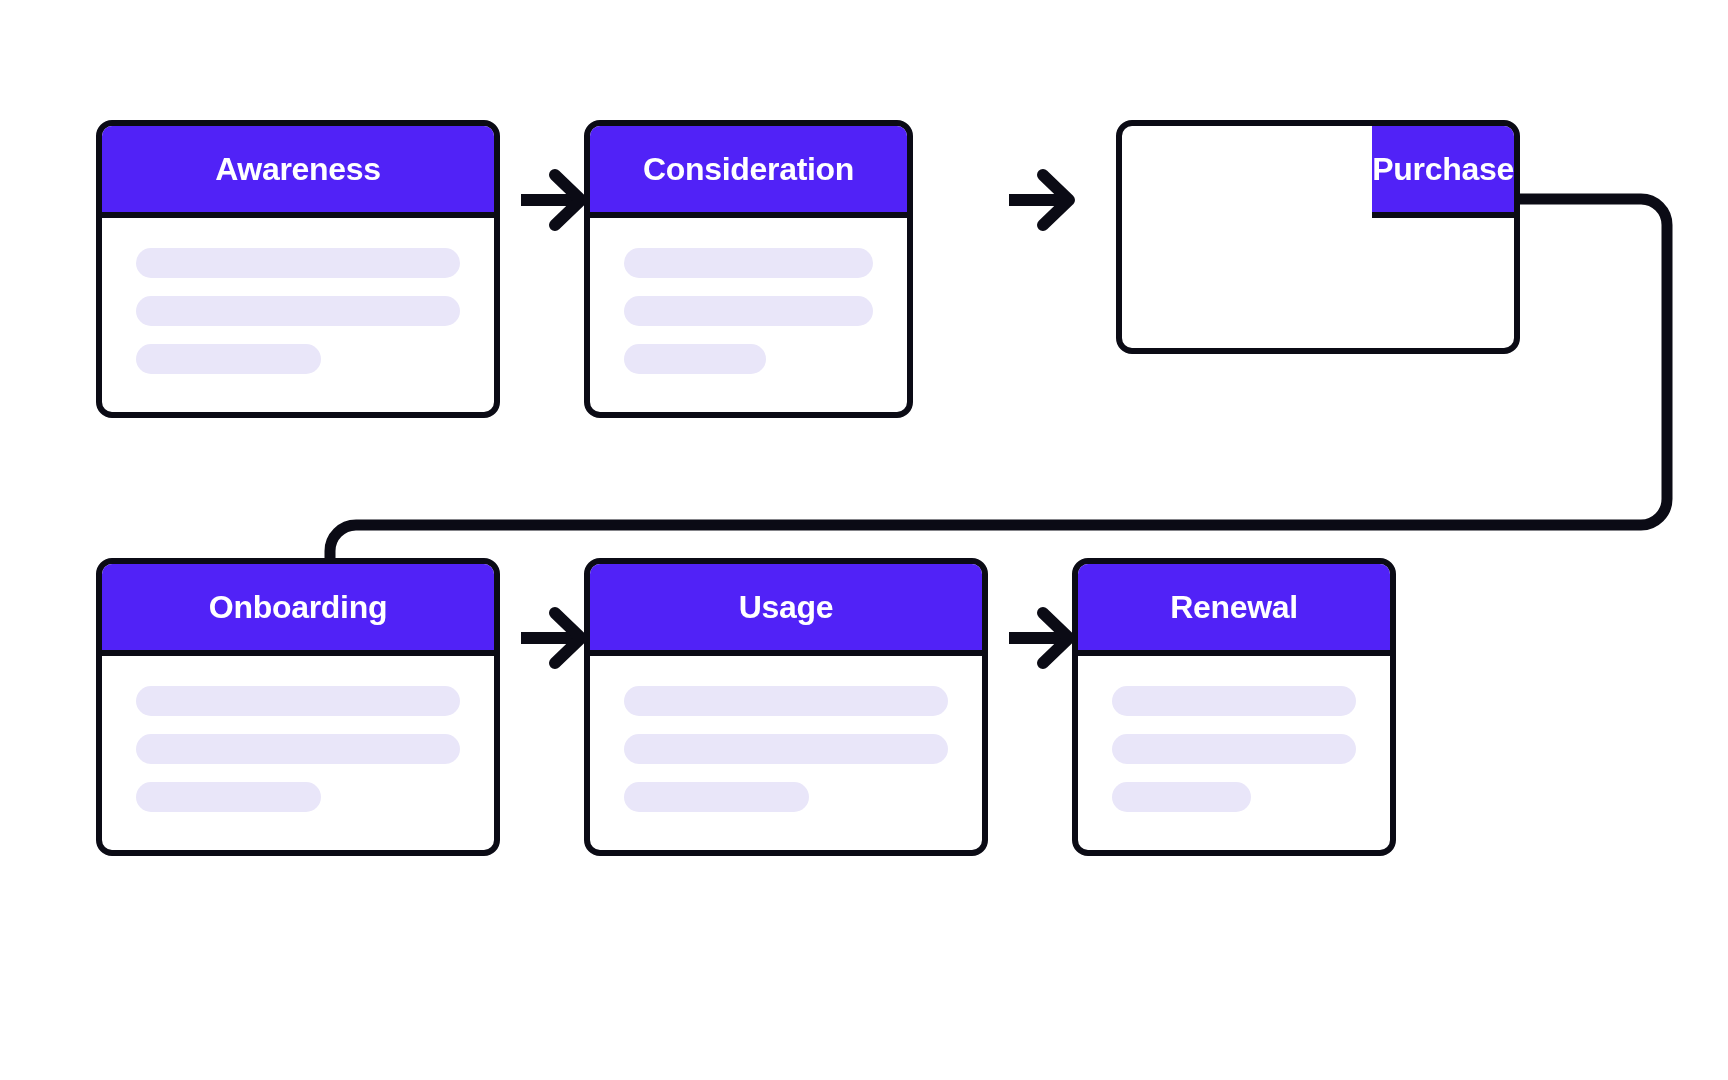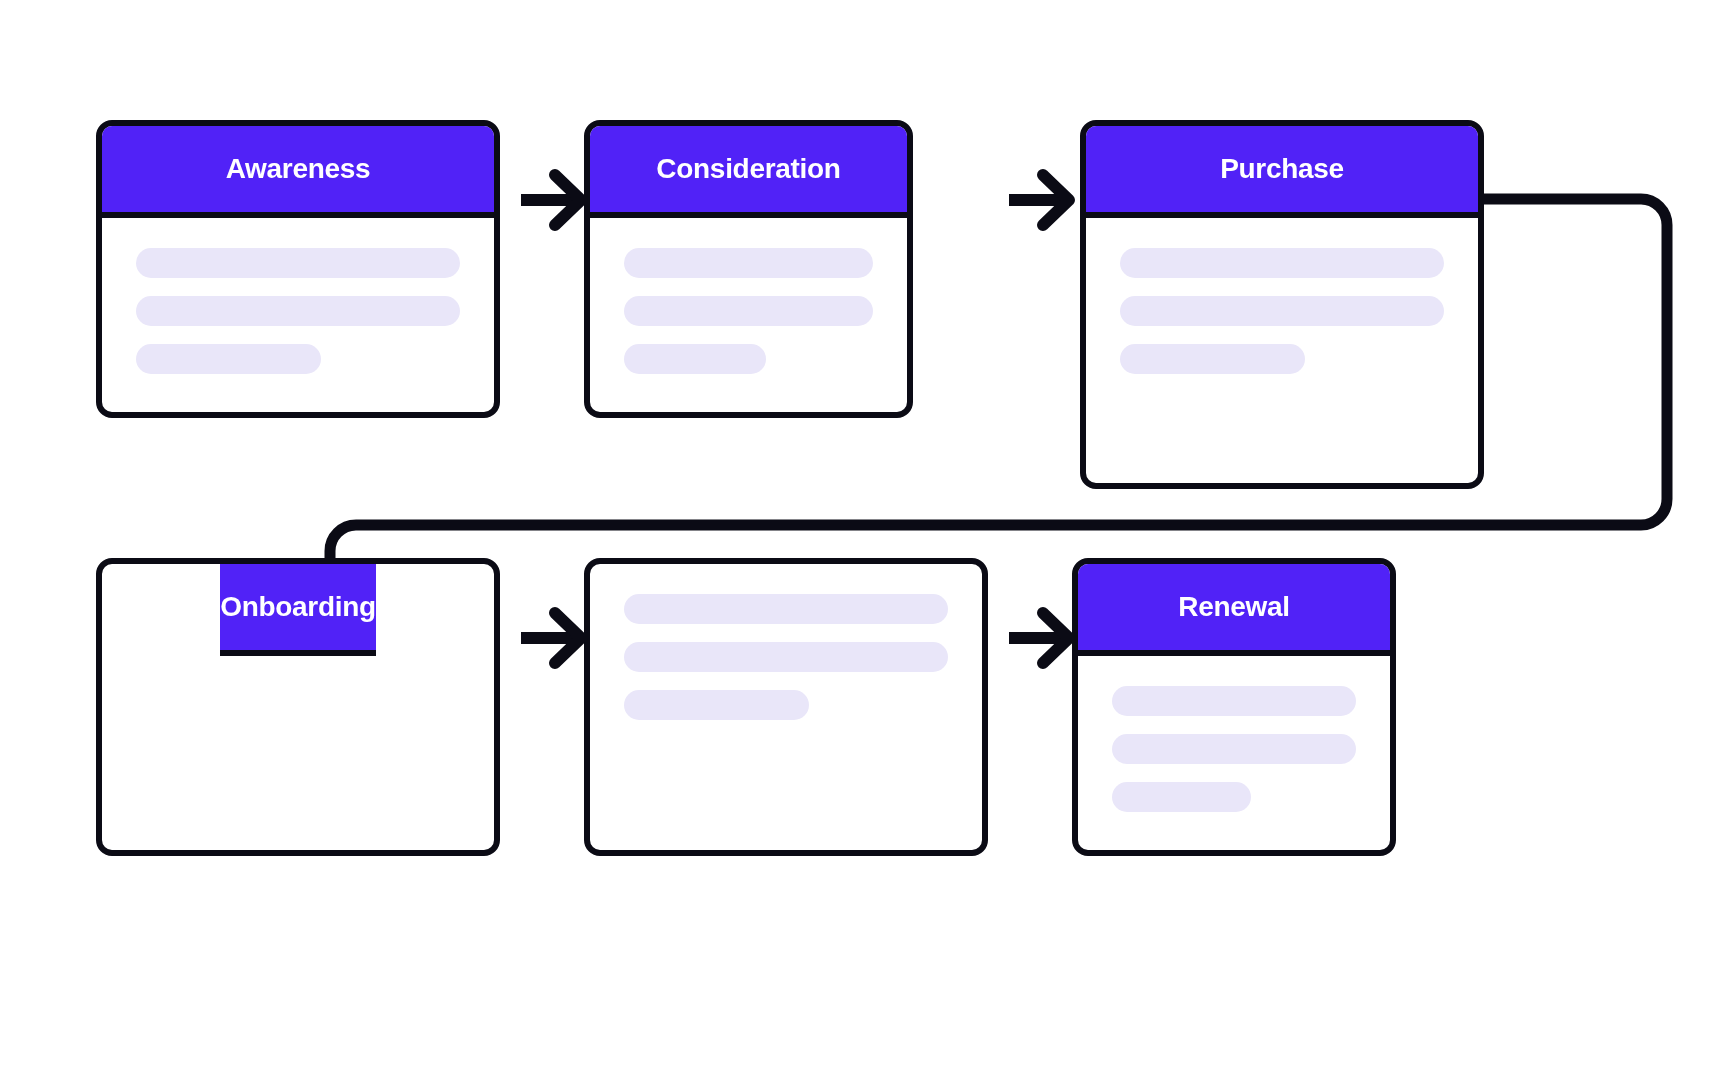--- a/index.html
+++ b/index.html
@@ -47,21 +47,21 @@
     height: 92px;
     flex: 0 0 92px;
     background: #5122F7;
     border-bottom: 6px solid #0B0B15;
     display: flex;
     align-items: center;
     justify-content: center;
   }
   .card-title {
     color: #ffffff;
-    font-size: 28px;
+    font-size: 32px;
     font-weight: 700;
     letter-spacing: -0.3px;
     line-height: 1;
     white-space: nowrap;
   }
   .card-body {
     flex: 1 1 auto;
     padding: 30px 34px 0 34px;
     box-sizing: border-box;
   }
@@ -128,50 +128,53 @@
     </div>
   </div>
 
   <div class="h-arrow" style="left:1003px; top:160px;">
     <svg width="110" height="80" viewBox="0 0 110 80" fill="none">
       <path d="M 6 40 H 62" stroke="#0B0B15" stroke-width="12" stroke-linecap="butt"></path>
       <path d="M 40 15 L 66 40 L 40 65" stroke="#0B0B15" stroke-width="12" stroke-linecap="round" stroke-linejoin="round" fill="none"></path>
     </svg>
   </div>
 
-  <div class="card" style="left:1080px; top:120px; width:404px; height:369px;">
+  <div class="card" style="left:1116px; top:120px; width:404px; height:234px;align-items:flex-end;">
     <div class="card-header">
       <span class="card-title">Purchase</span>
     </div>
     <div class="card-body">
       <div class="line w-full"></div>
       <div class="line w-full"></div>
       <div class="line w-short"></div>
     </div>
   </div>
 
-  <div class="card" style="left:96px; top:558px; width:404px; height:298px;align-items:center;">
+  <div class="card" style="left:96px; top:558px; width:404px; height:298px;">
     <div class="card-header">
       <span class="card-title">Onboarding</span>
     </div>
     <div class="card-body">
       <div class="line w-full"></div>
       <div class="line w-full"></div>
       <div class="line w-short"></div>
     </div>
   </div>
 
   <div class="h-arrow" style="left:515px; top:598px;">
     <svg width="110" height="80" viewBox="0 0 110 80" fill="none">
       <path d="M 6 40 H 62" stroke="#0B0B15" stroke-width="12" stroke-linecap="butt"></path>
       <path d="M 40 15 L 66 40 L 40 65" stroke="#0B0B15" stroke-width="12" stroke-linecap="round" stroke-linejoin="round" fill="none"></path>
     </svg>
   </div>
 
   <div class="card" style="left:584px; top:558px; width:404px; height:298px;">
+    <div class="card-header">
+      <span class="card-title">Usage</span>
+    </div>
     <div class="card-body">
       <div class="line w-full"></div>
       <div class="line w-full"></div>
       <div class="line w-short"></div>
     </div>
   </div>
 
   <div class="h-arrow" style="left:1003px; top:598px;">
     <svg width="110" height="80" viewBox="0 0 110 80" fill="none">
       <path d="M 6 40 H 62" stroke="#0B0B15" stroke-width="12" stroke-linecap="butt"></path>

